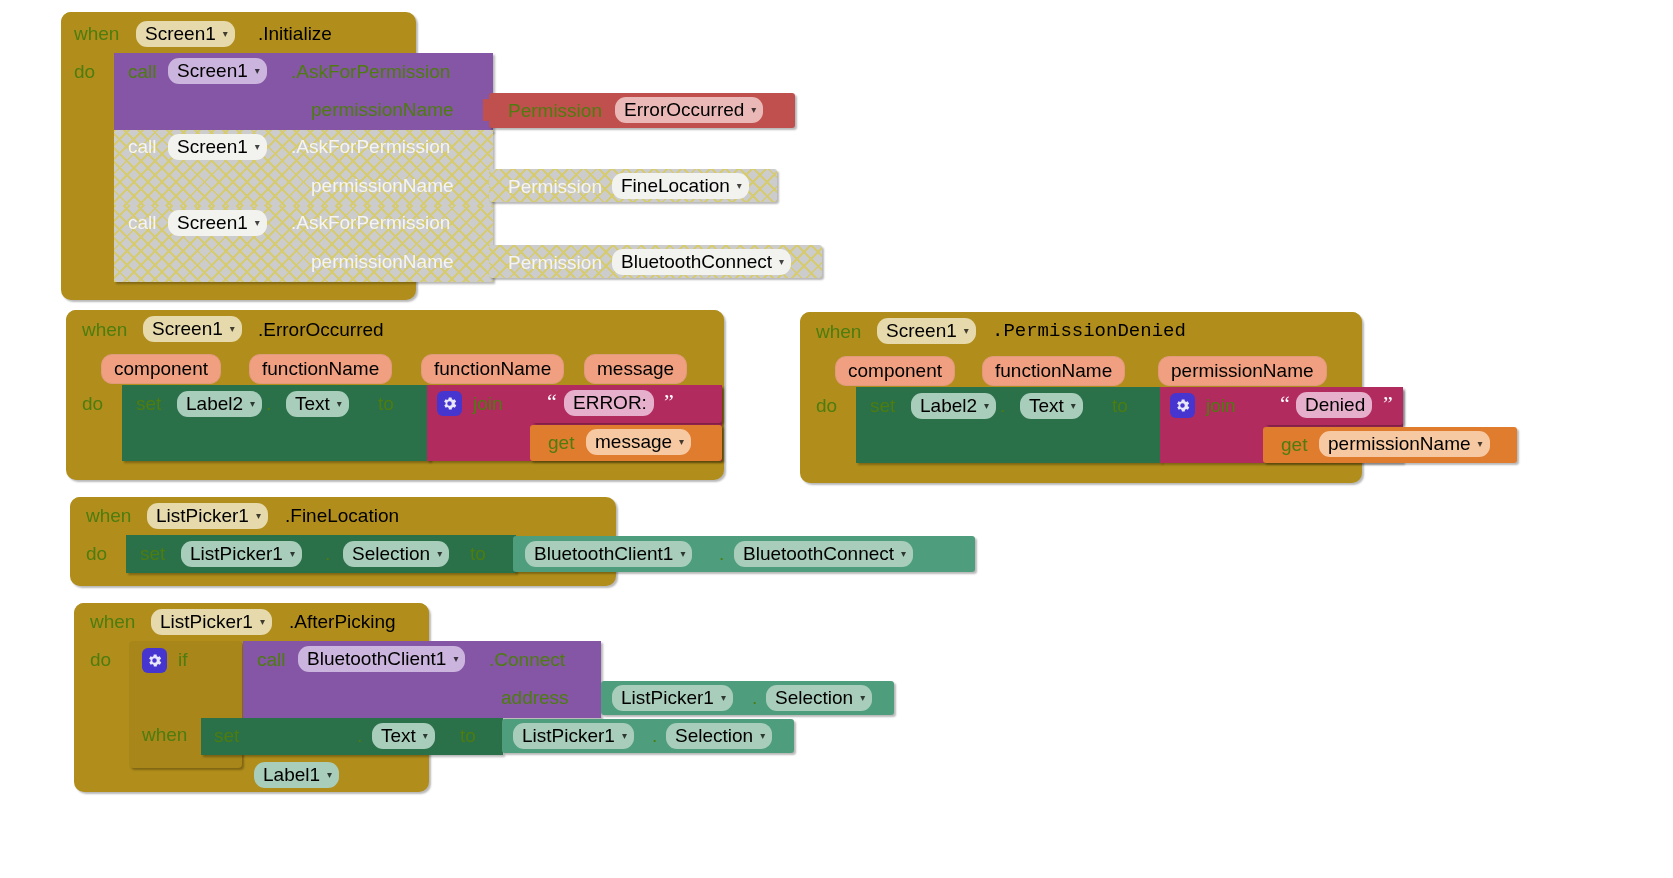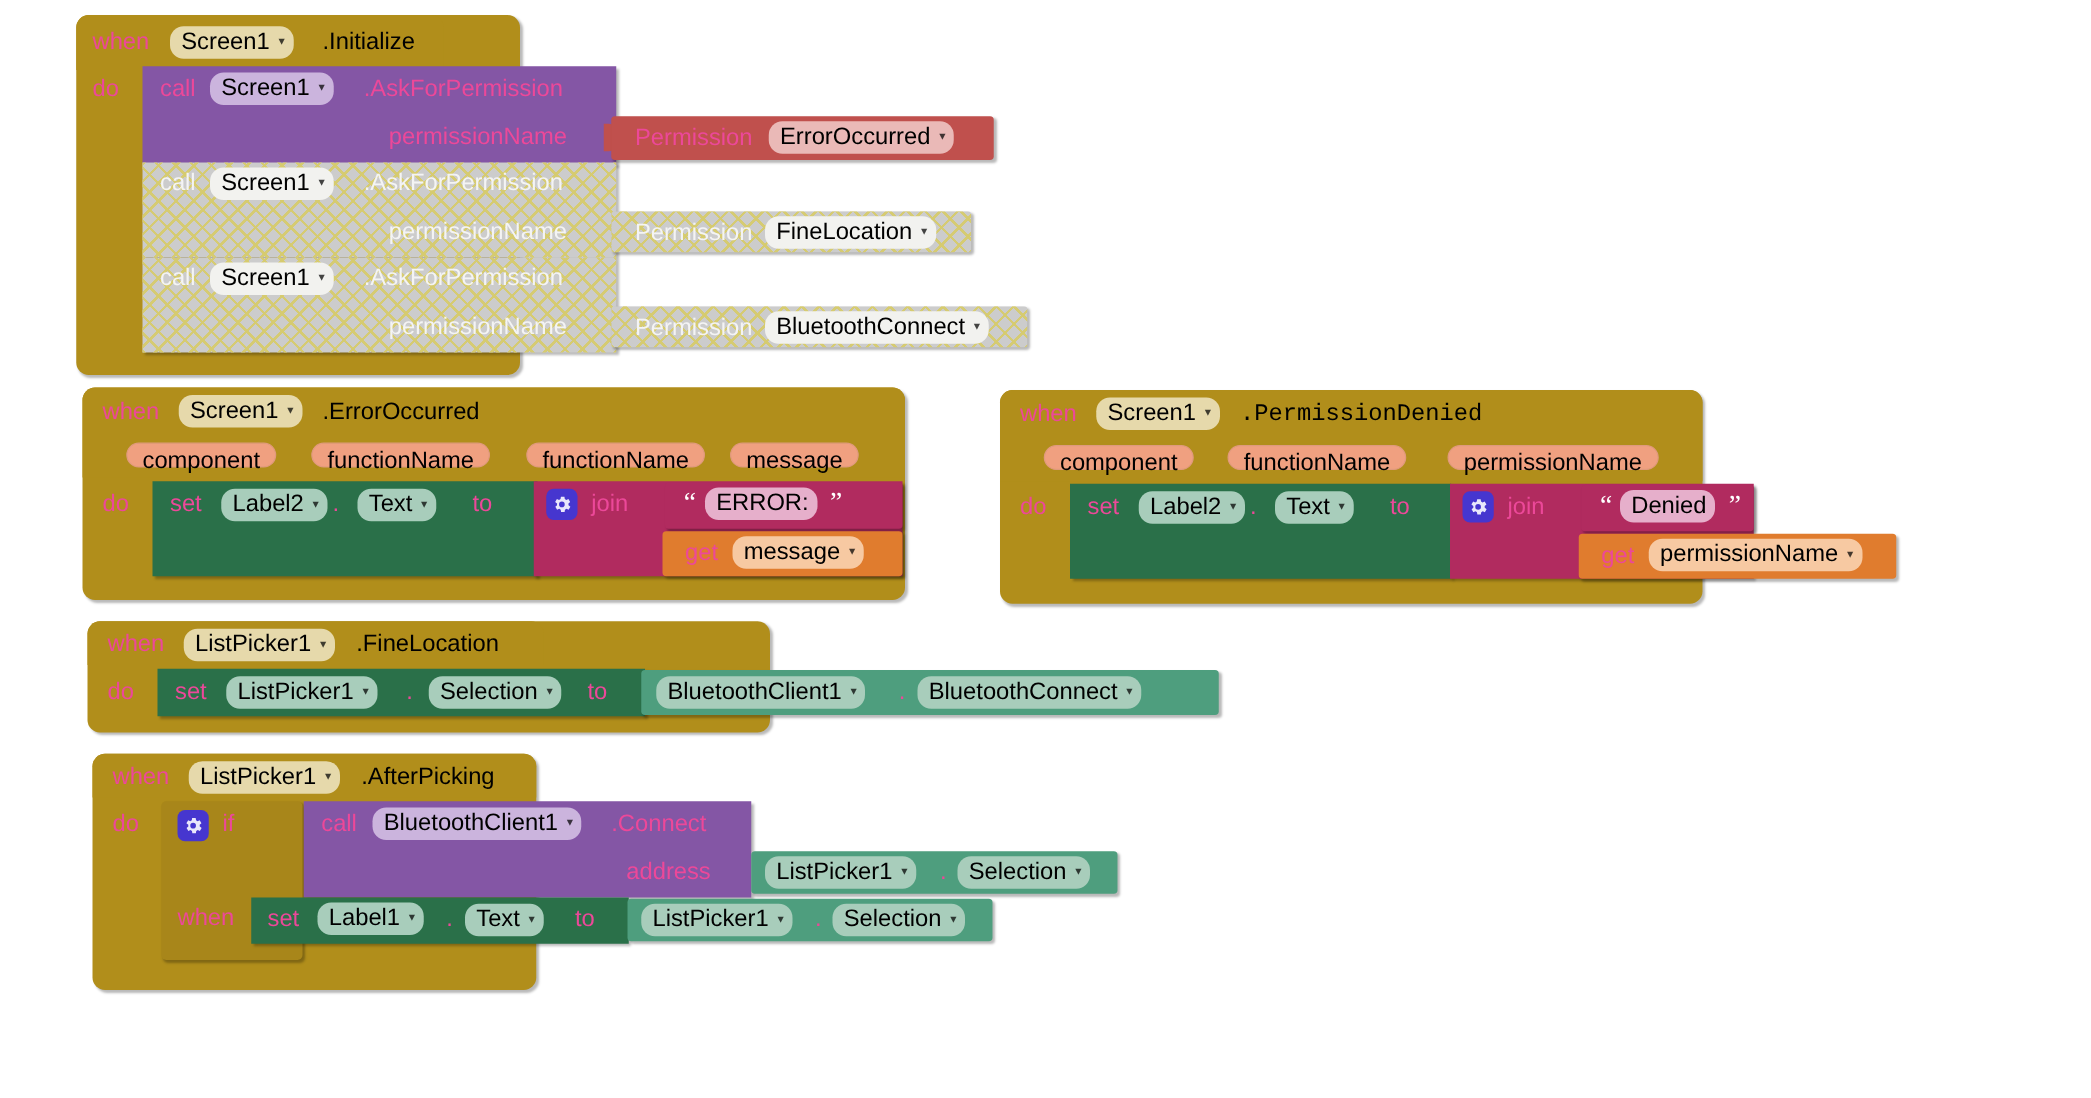--- a/index.html
+++ b/index.html
@@ -45,27 +45,27 @@
   .dd.gold-f{background:#e6d9ab;}
   .dd.purple-f{background:#cbb4dd;}
   .dd.green-f{background:#a8cdbb;}
   .dd.red-f{background:#eab9b7;}
   .dd.orange-f{background:#f7c9a2;}
   .dd.pink-f{background:#e6afcb;}
 
   
   .param{
     position:absolute;background:#f0a080;color:#000;
-    border-radius:11px;height:20px;line-height:27px;
+    border-radius:11px;height:30px;line-height:27px;
     padding:0 12px;font-size:19px;white-space:nowrap;box-sizing:border-box;
     border:1px solid #e09a7c;
   }
 
   
-  .txt{position:absolute;font-size:19px;color:#ec4899;white-space:nowrap;line-height:1;}
+  .txt{position:absolute;font-size:19px;color:#4d7c0f;white-space:nowrap;line-height:1;}
   .txt.black{color:#000;}
 
   
   .gear{
     position:absolute;width:25px;height:25px;border-radius:6px;
     background:#4636cf;display:flex;align-items:center;justify-content:center;
   }
   .gear svg{display:block;}
 
   
@@ -325,21 +325,21 @@
   <span class="arw">▾</span>
 </div>
 <span class="txt" style="left:752px;top:688px;">.</span>
 <div class="dd green-f" style="left:766px;top:685px;">
   <span class="cap">Selection</span>
   <span class="arw">▾</span>
 </div>
 
 <div class="blk dgreen shadow" style="left:201px;top:718px;width:302px;height:37px;"></div>
 <span class="txt" style="left:214px;top:726px;">set</span>
-<div class="dd green-f" style="left:254px;top:722px;">
+<div class="dd green-f" style="left:254px;top:762px;">
   <span class="cap">Label1</span>
   <span class="arw">▾</span>
 </div>
 <span class="txt" style="left:357px;top:726px;">.</span>
 <div class="dd green-f" style="left:372px;top:723px;">
   <span class="cap">Text</span>
   <span class="arw">▾</span>
 </div>
 <span class="txt" style="left:460px;top:726px;">to</span>
 

